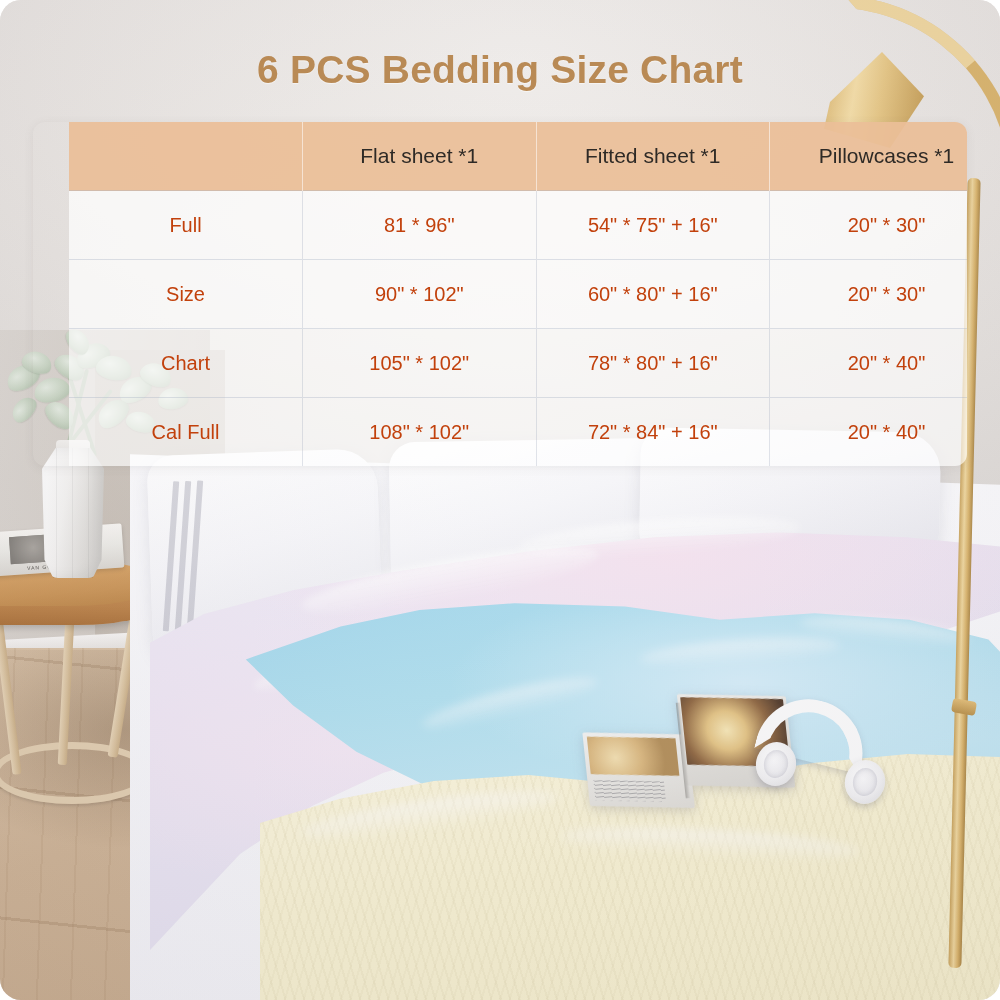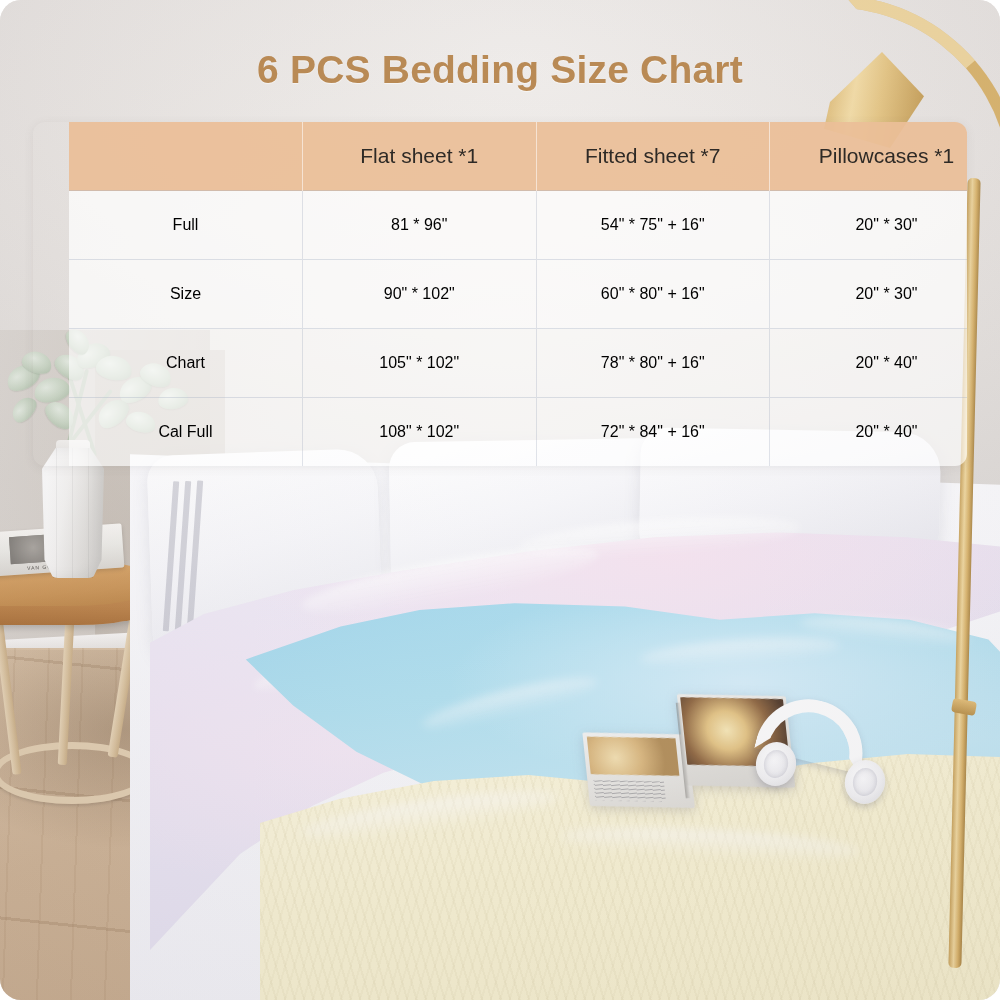--- a/index.html
+++ b/index.html
@@ -352,22 +352,22 @@
     height: 66px;
     background: rgba(235,190,152,.93);
     color: #2e2a26;
     font-size: 21px;
     border-right: 1px solid rgba(255,255,255,.55);
   }
   .chart thead th:last-child { border-right: none; }
 
   .chart tbody td {
     height: 66px;
-    font-size: 16px;
-    color: #000000;
+    font-size: 20px;
+    color: #c2410c;
     background: rgba(255,255,255,.72);
     border-right: 1px solid rgba(168,178,196,.35);
     border-top: 1px solid rgba(168,178,196,.38);
   }
   .chart tbody td:last-child { border-right: none; }
   .chart tbody tr:nth-child(3) td { background: rgba(255,255,255,.62); }
   .chart tbody tr:nth-child(4) td { background: rgba(255,255,255,.62); }
 
   .col-label { font-size: 20px; }
 </style>
@@ -478,21 +478,21 @@
   </div>
 
   <div class="title">6 PCS Bedding Size Chart</div>
 
   <div class="chart">
     <table>
       <thead>
         <tr>
           <th></th>
           <th>Flat sheet *1</th>
-          <th>Fitted sheet *7</th>
+          <th>Fitted sheet *1</th>
           <th>Pillowcases *1</th>
         </tr>
       </thead>
       <tbody>
         <tr>
           <td class="col-label">Full</td>
           <td>81 * 96"</td>
           <td>54" * 75" + 16"</td>
           <td>20" * 30"</td>
         </tr>

